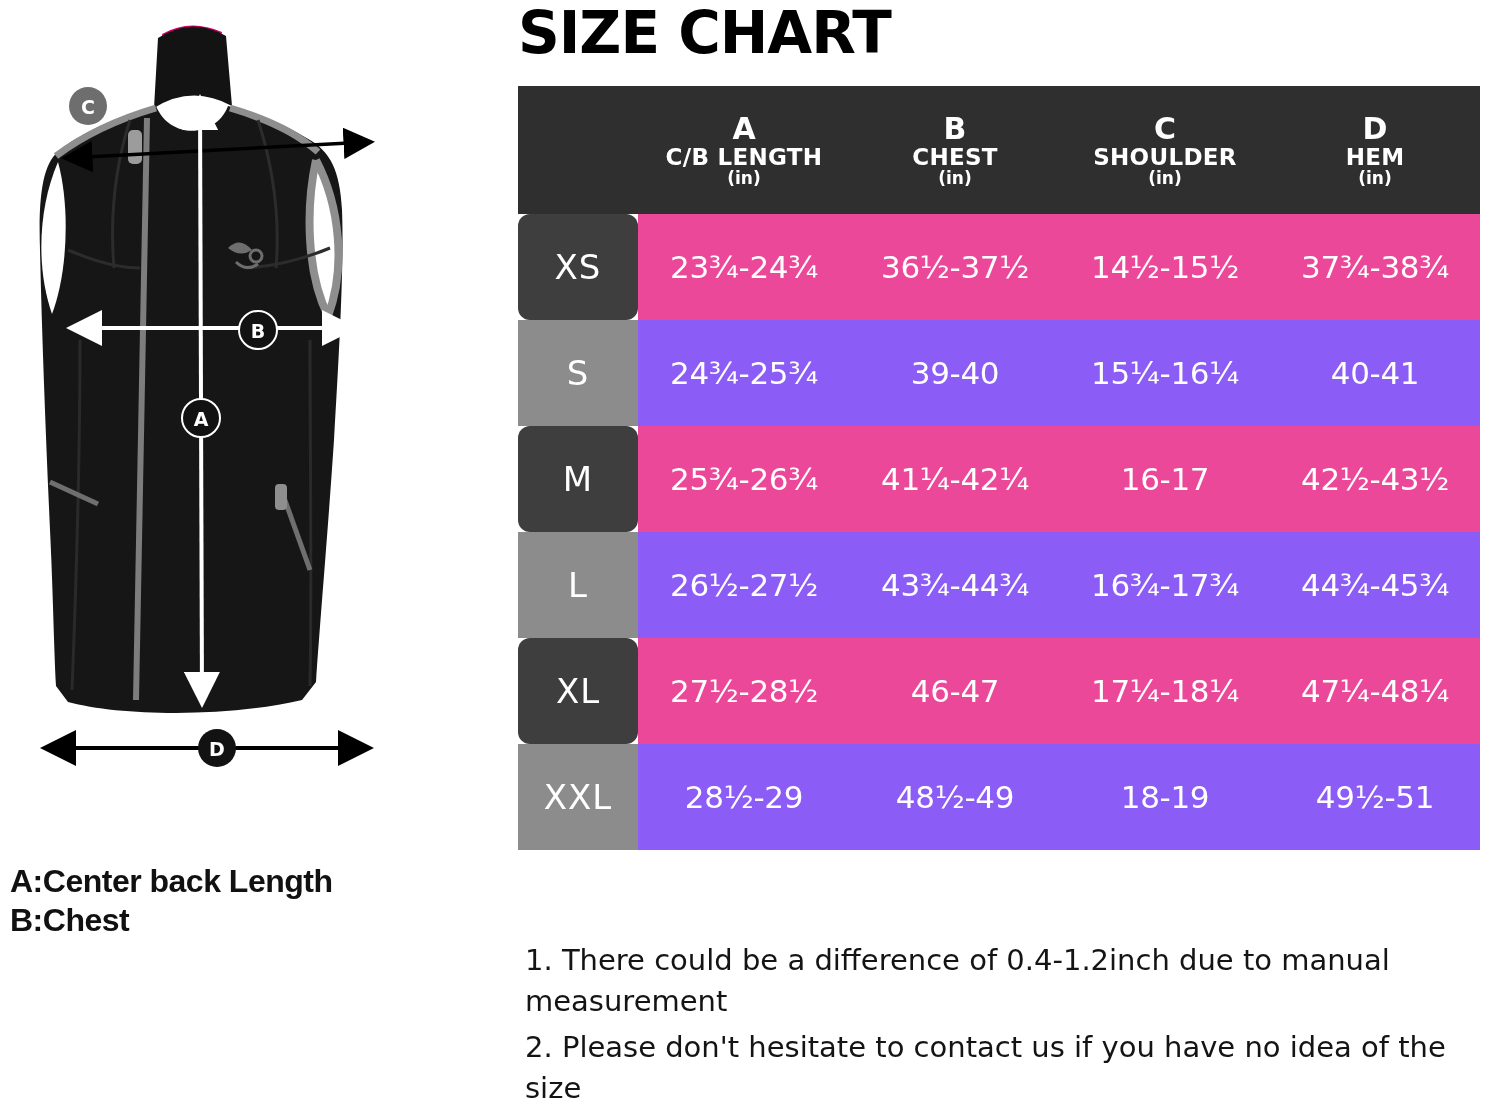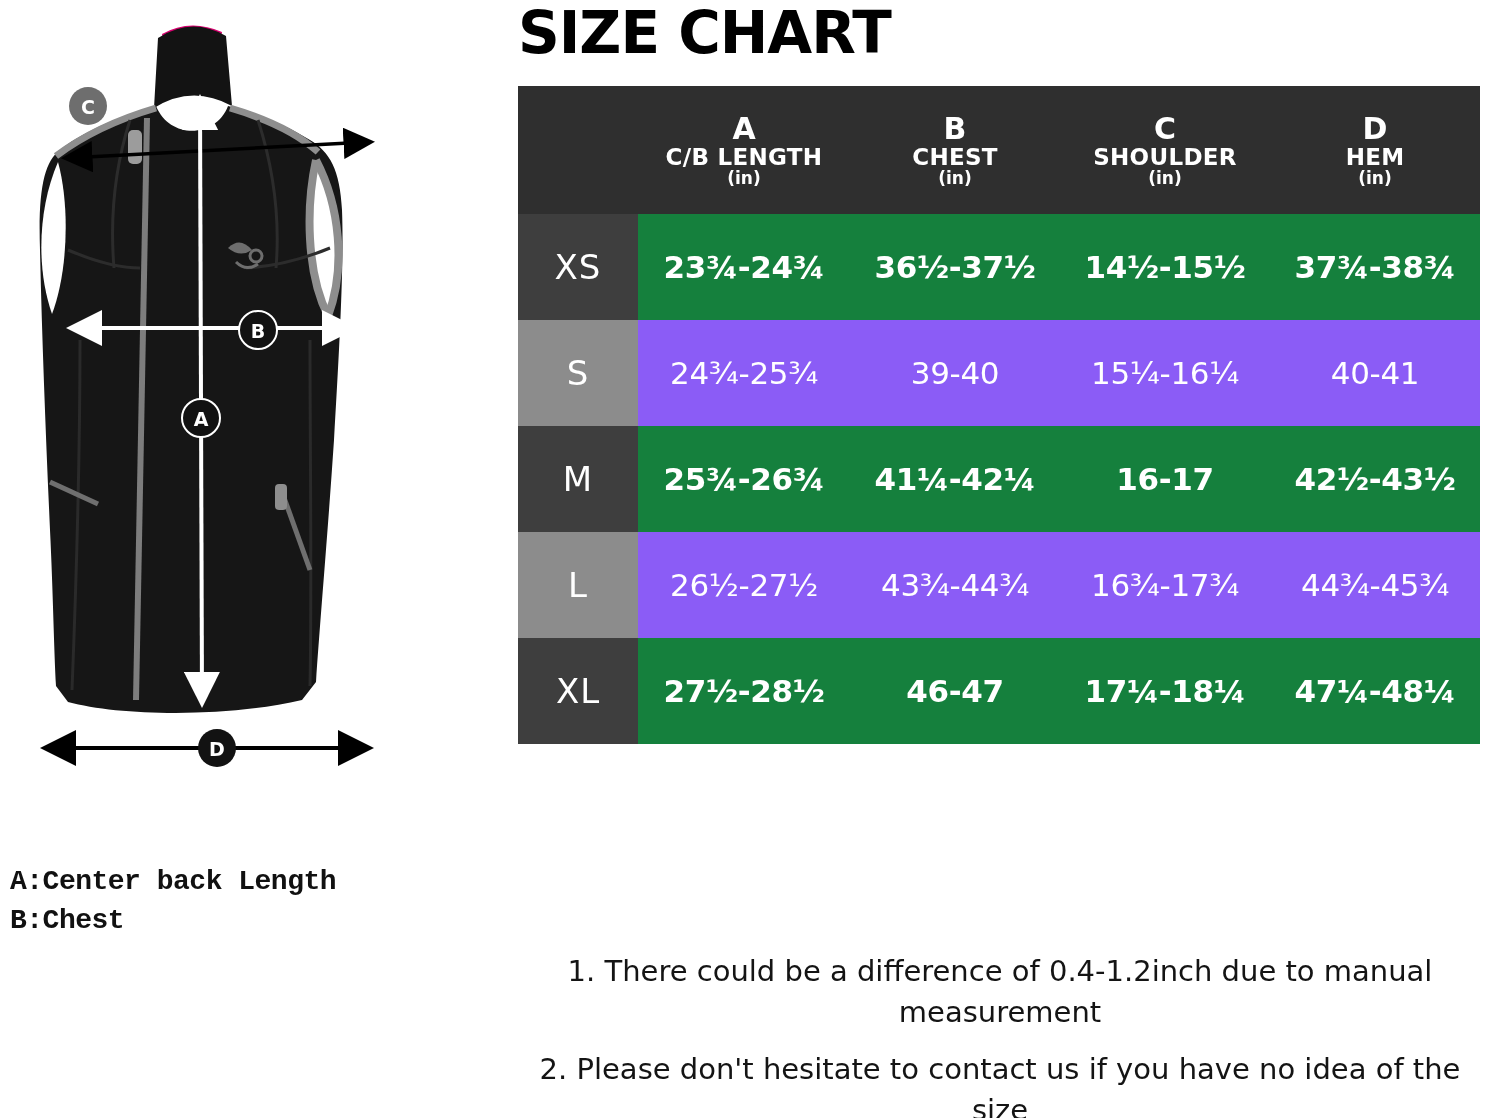--- a/index.html
+++ b/index.html
@@ -31,23 +31,23 @@
     width: 400px;
     height: 760px;
   }
 
   
   #legend {
     position: absolute;
     left: 10px;
     top: 862px;
     width: 490px;
-    font-family: Liberation Mono, monospace;
-    font-weight: bold;
-    font-size: 28px;
+    font-family: Liberation Sans, sans-serif;
+    font-weight: bold;
+    font-size: 32px;
     line-height: 39px;
     color: #111111;
     letter-spacing: -0.5px;
   }
   #legend div { white-space: nowrap; }
 
   
   #right-panel {
     position: absolute;
     left: 518px;
@@ -118,37 +118,37 @@
     font-weight: normal;
     letter-spacing: 1px;
   }
   .val {
     font-size: 31px;
     font-weight: normal;
     letter-spacing: -0.3px;
   }
 
   
-  tr.dark .size-label { background: #3e3e3e; }
-  tr.dark .val        { background: #15803d; font-weight: bold; }
+  tr.dark .size-label { background: #3e3e3e; border-radius: 12px; }
+  tr.dark .val        { background: #ec4899; }
   tr.light .size-label { background: #8c8c8c; }
   tr.light .val        { background: #8b5cf6; }
 
   
   #notes {
     position: absolute;
     top: 935px;
     left: 2px;
     width: 960px;
     font-size: 29px;
     line-height: 41px;
     color: #141414;
     font-family: "DejaVu Sans", sans-serif;
   }
-  #notes p { margin: 16px; text-align: center; }
+  #notes p { margin: 5px; }
 </style>
 </head>
 <body>
 
 <div id="left-panel">
 
   <svg id="garment-figure" viewBox="0 0 400 760" width="400" height="760" xmlns="http://www.w3.org/2000/svg">
     <defs>
       <marker id="arrHead" markerWidth="9" markerHeight="9" refX="7" refY="4.5" orient="auto">
         <path d="M0,0 L9,4.5 L0,9 Z" fill="#000000"></path>
@@ -300,20 +300,27 @@
         <td class="val">16¾-17¾</td>
         <td class="val">44¾-45¾</td>
       </tr>
       <tr class="dark">
         <td class="size-label">XL</td>
         <td class="val">27½-28½</td>
         <td class="val">46-47</td>
         <td class="val">17¼-18¼</td>
         <td class="val">47¼-48¼</td>
       </tr>
+      <tr class="light">
+        <td class="size-label">XXL</td>
+        <td class="val">28½-29</td>
+        <td class="val">48½-49</td>
+        <td class="val">18-19</td>
+        <td class="val">49½-51</td>
+      </tr>
     </tbody>
   </table>
 
   <div id="notes">
     <p>1. There could be a difference of 0.4-1.2inch due to manual measurement</p>
     <p>2. Please don't hesitate to contact us if you have no idea of the size</p>
   </div>
 </div>
 
 </body></html>

